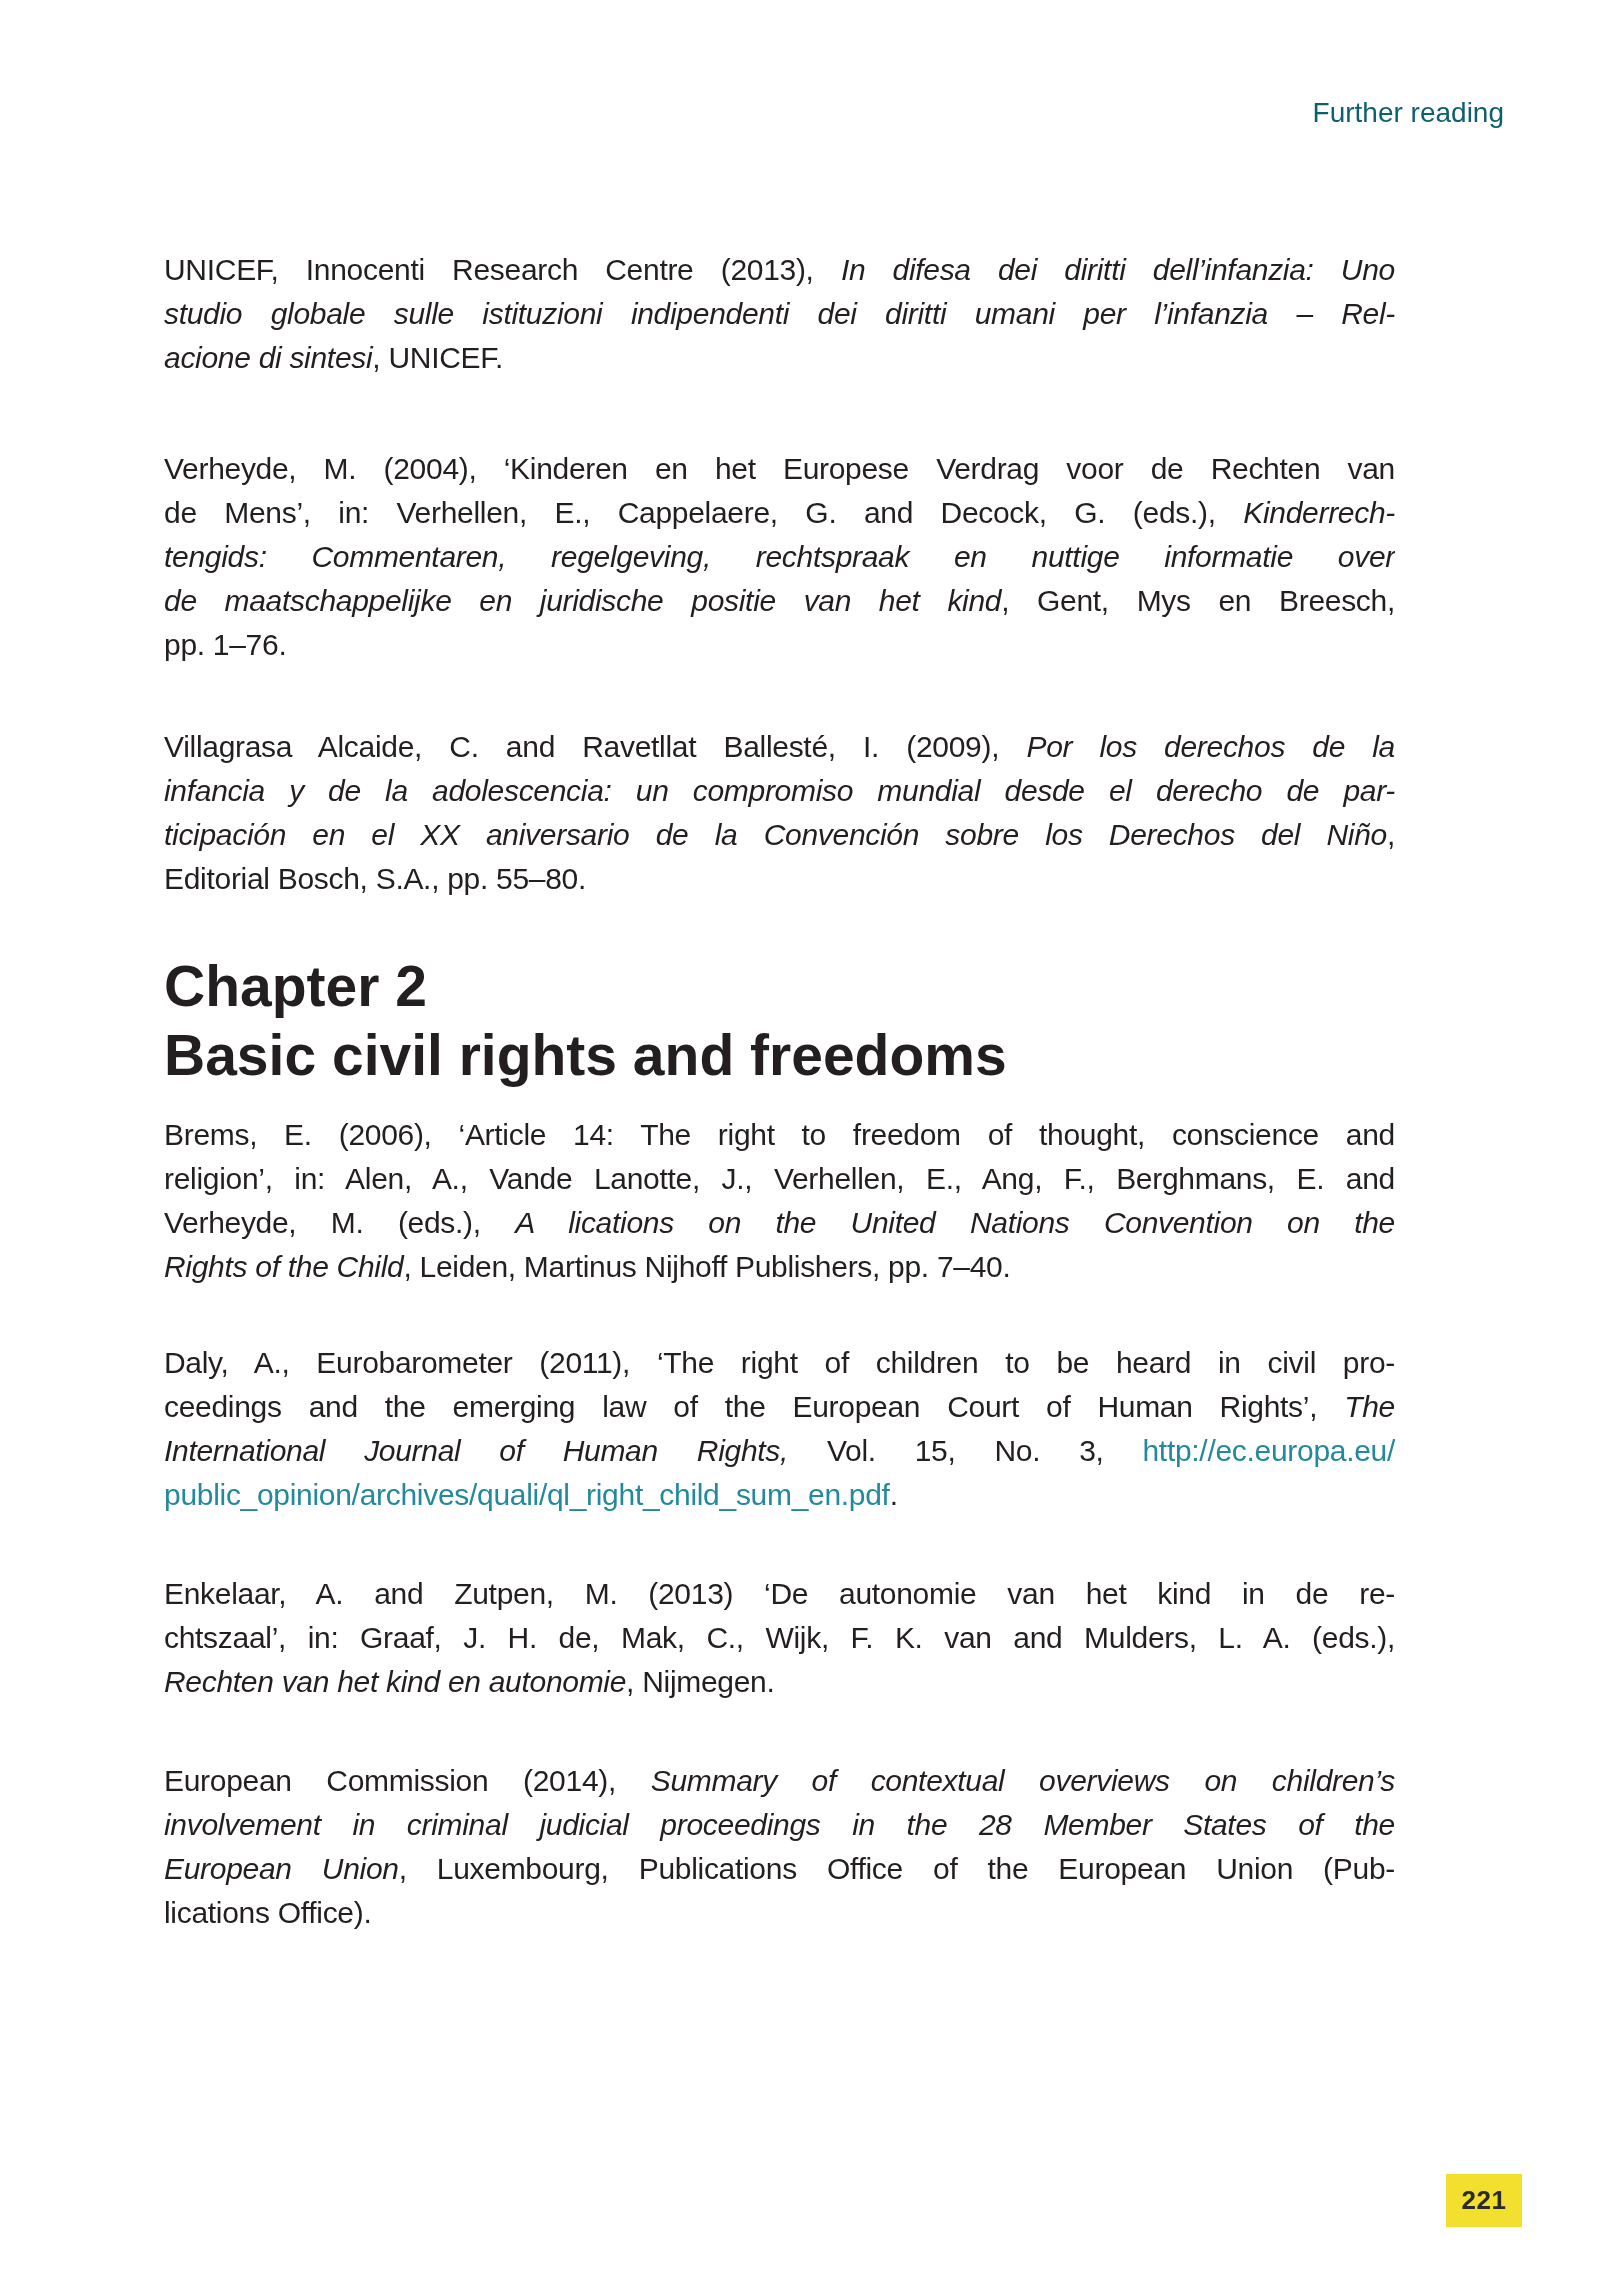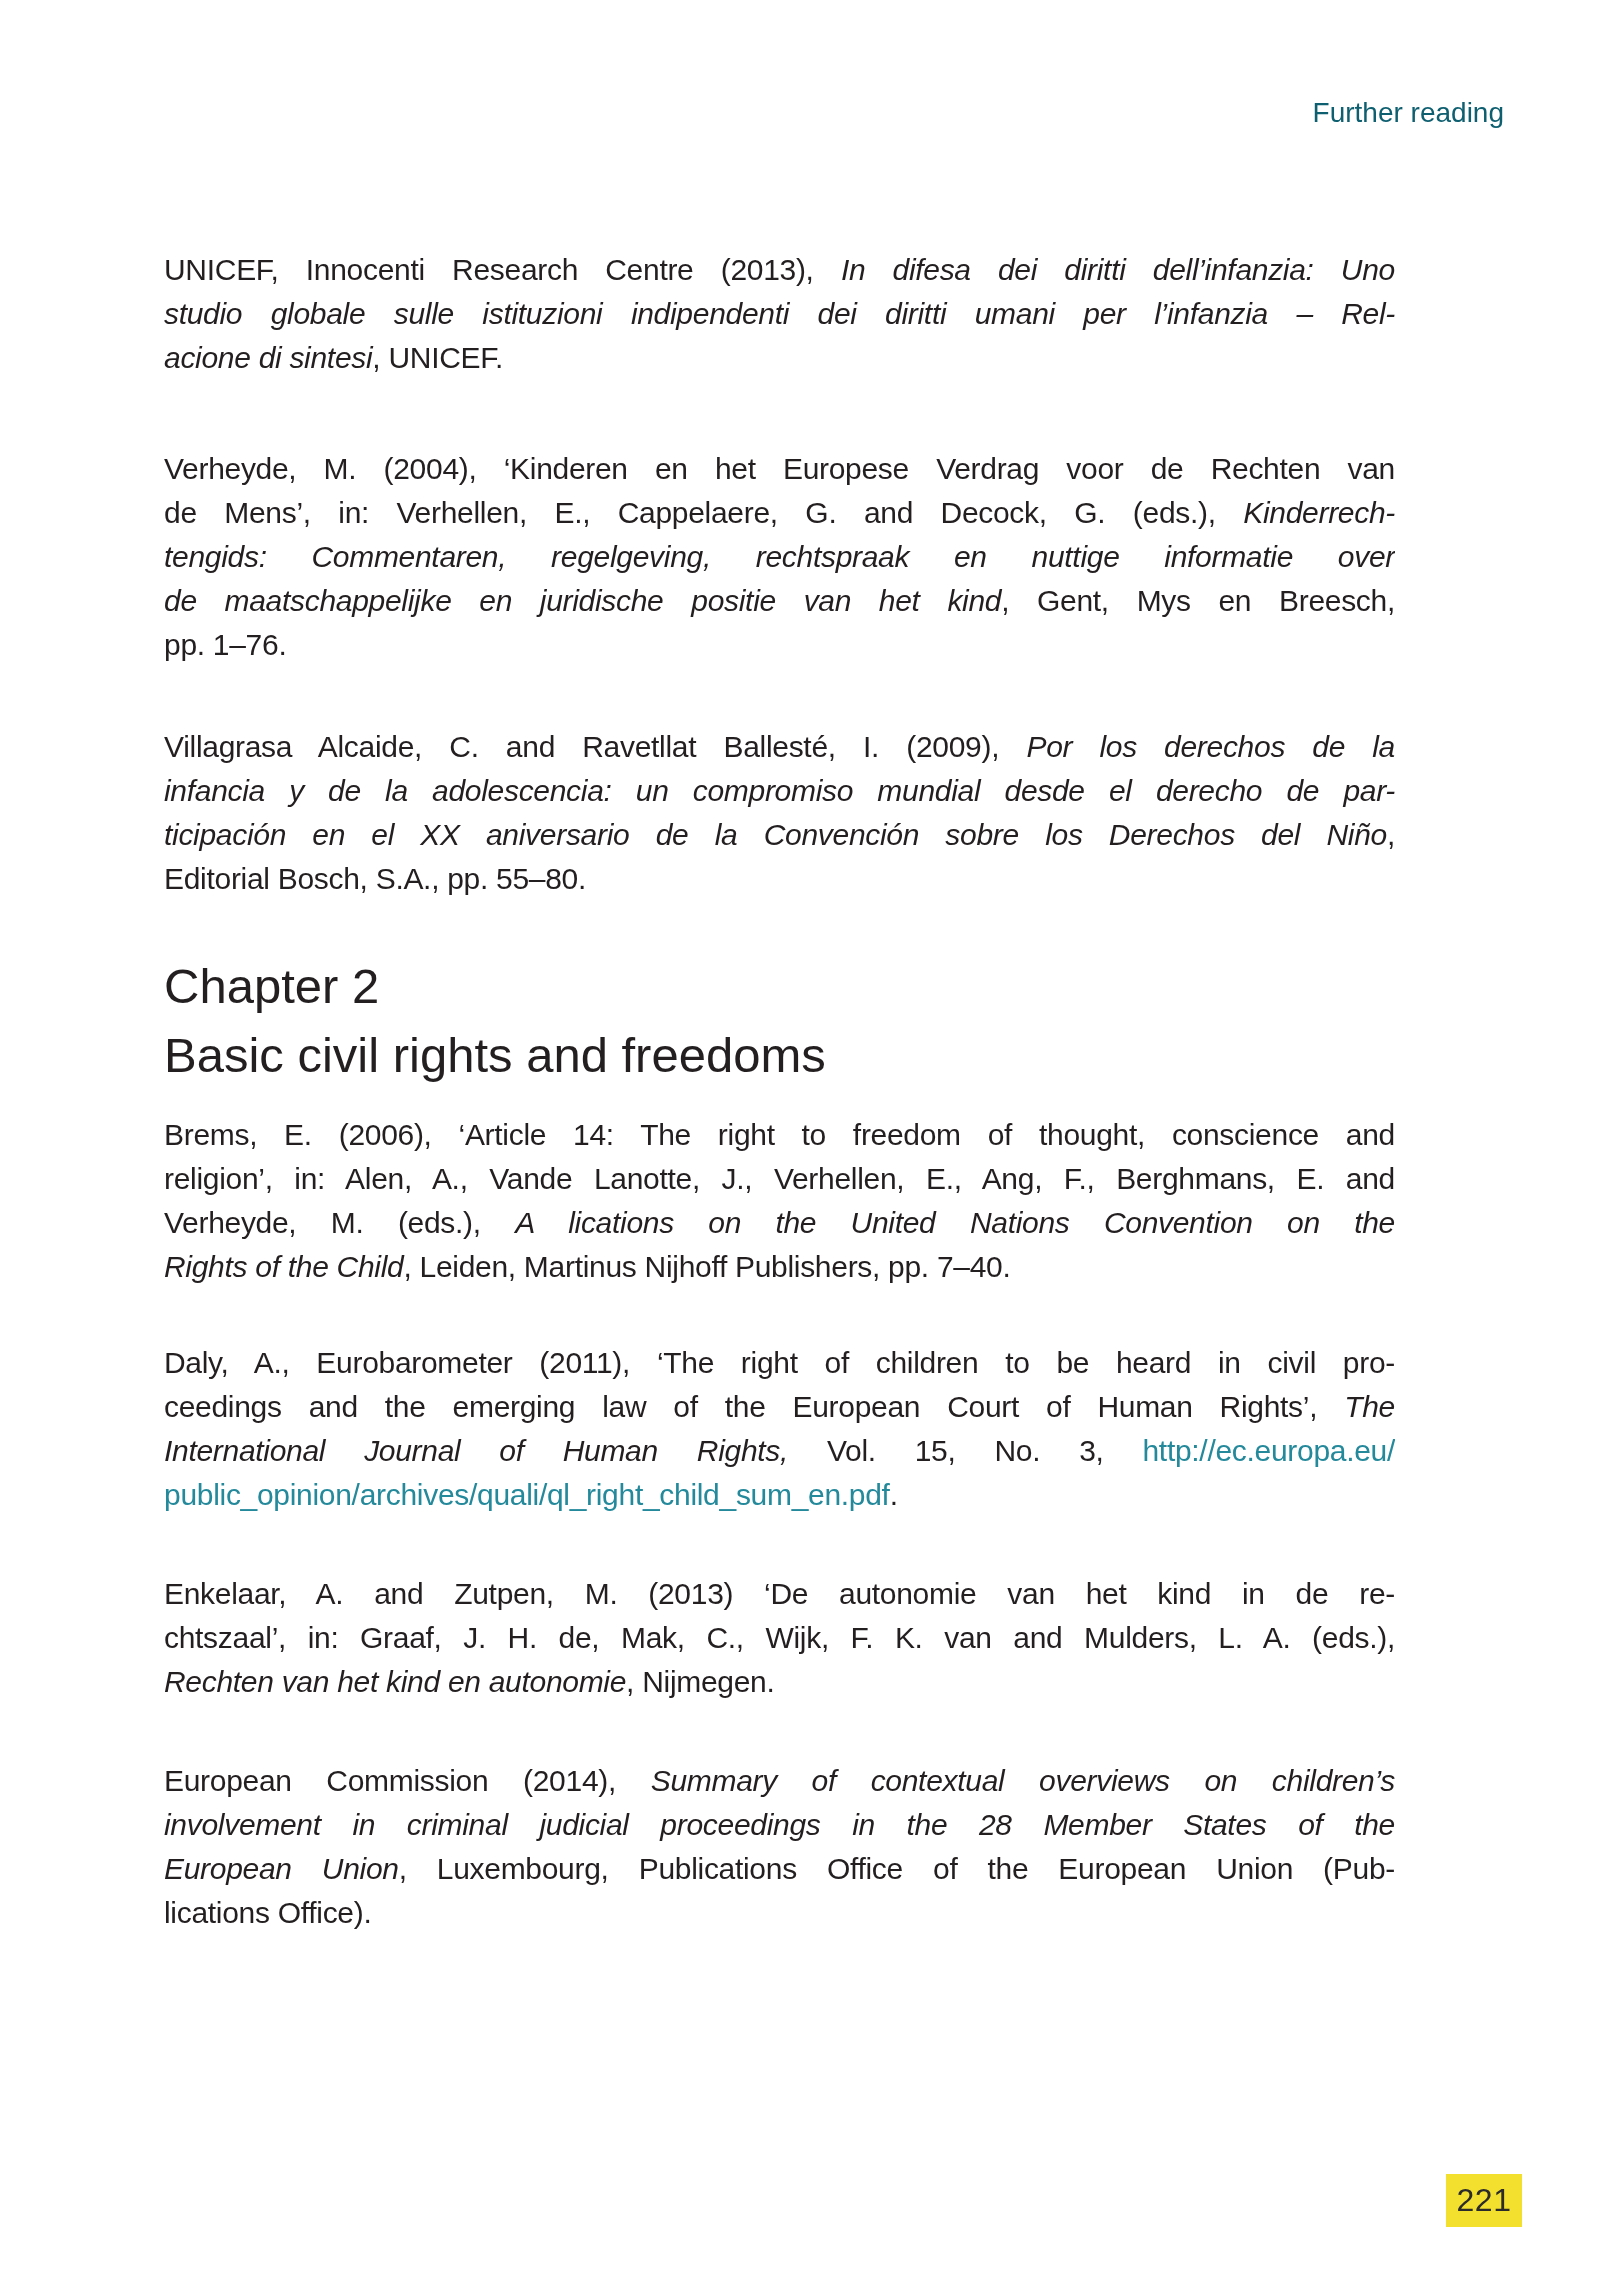--- a/index.html
+++ b/index.html
@@ -20,28 +20,28 @@
     font-size:28px;line-height:42px;color:var(--teal);
   }
   .textblock{position:absolute;left:164px;width:1231px;}
   .ref{font-size:30px;letter-spacing:-0.3px;}
   .jline{height:44px;line-height:44px;overflow:hidden;text-align:justify;}
   .jline.j::after{content:"";display:inline-block;width:100%;height:0;vertical-align:top;}
   .it{font-style:italic;}
   .lk{color:var(--link);}
   .chapter{
     position:absolute;left:164px;width:1231px;
-    font-size:49px;line-height:69px;font-weight:normal;color:var(--text);
+    font-size:57px;line-height:69px;font-weight:bold;color:var(--text);
   }
   .page-badge{
     position:absolute;left:1446px;top:2174px;width:76px;height:53px;
     background:var(--badge);display:flex;align-items:center;justify-content:center;
   }
   .page-badge span{
-    font-size:32px;font-weight:normal;color:var(--badge-text);letter-spacing:0.5px;
+    font-size:26px;font-weight:bold;color:var(--badge-text);letter-spacing:0.5px;
   }
 </style>
 </head>
 <body>
 
 <div class="running-header">Further reading</div>
 
 <div class="textblock ref" style="top:248px">
     <div class="jline j"><span>UNICEF, Innocenti Research Centre (2013), </span><span class="it">In difesa dei diritti dell’infanzia: Uno</span></div>
     <div class="jline j"><span class="it">studio globale sulle istituzioni indipendenti dei diritti umani per l’infanzia – Rel-</span></div>

